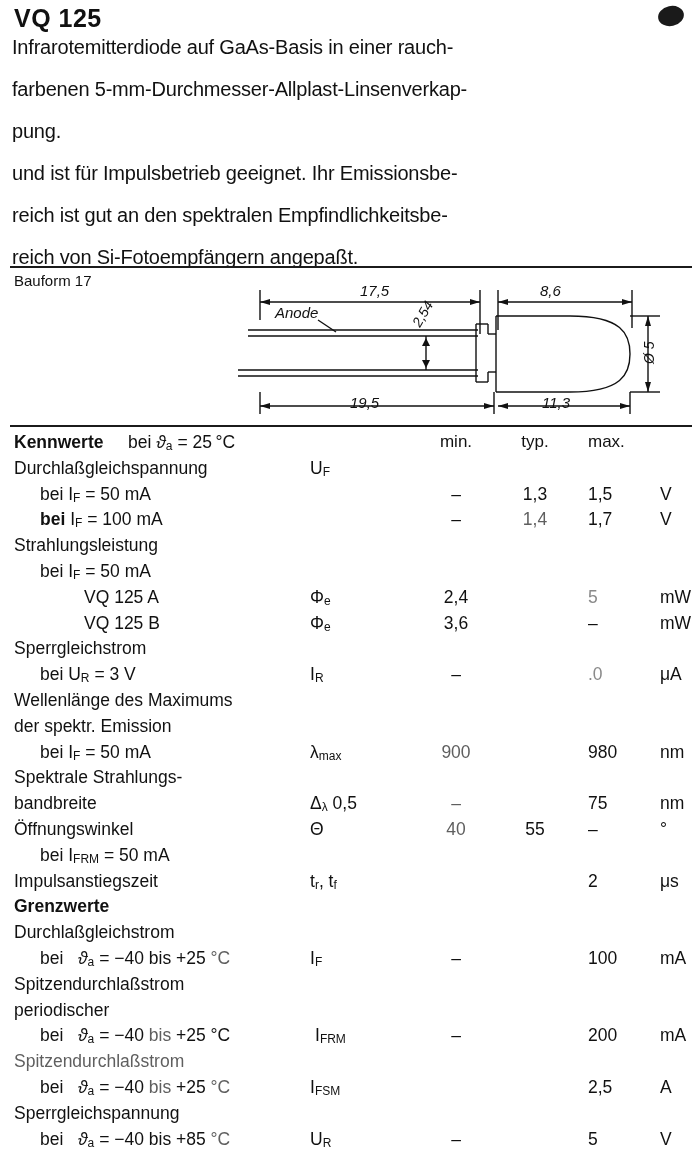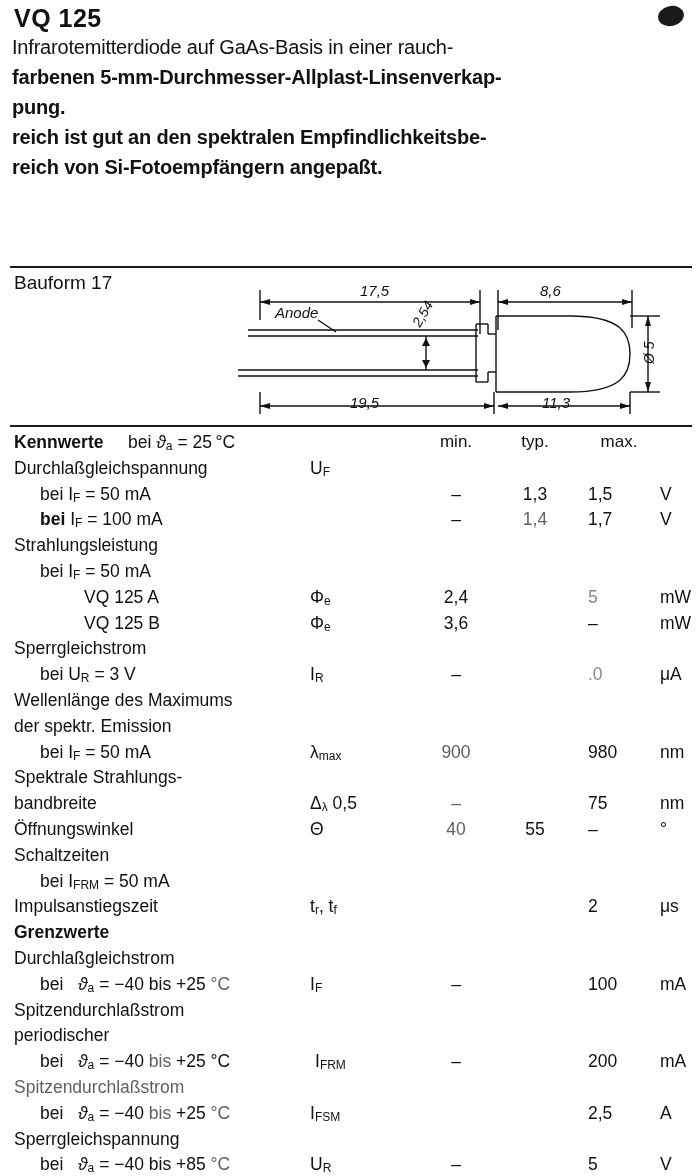--- a/index.html
+++ b/index.html
@@ -23,31 +23,31 @@
     background:#1a1a1a;
     transform:rotate(-12deg);
   }
 
   .intro{
     position:absolute;left:12px;top:36px;width:672px;
     font-size:20px;line-height:1.15;
     letter-spacing:-0.2px;
   }
   .intro p{margin:0 0 0 0;}
-  .intro p + p{margin-top:7px;font-weight:bold;}
+  .intro p + p{margin-top:19px;}
 
   .rule{
     position:absolute;left:10px;width:682px;height:2px;background:#1b1b1b;
   }
   .rule.top{top:266px;}
   .rule.bottom{top:425px;}
 
   .bauform{
     position:absolute;left:14px;top:272px;
-    font-size:19px;
+    font-size:15px;
   }
 
   
   .draw{position:absolute;left:230px;top:272px;width:450px;height:150px;}
   .draw svg{display:block;}
 
   
   .table{
     position:absolute;left:10px;top:432px;width:684px;
     font-size:17.5px;
@@ -76,20 +76,21 @@
 
 <div class="page">
 
   <div class="title">VQ 125</div>
   <div class="blob"></div>
 
   <div class="intro">
     <p>Infrarotemitterdiode auf GaAs-Basis in einer rauch-</p>
     <p>farbenen 5-mm-Durchmesser-Allplast-Linsenverkap-</p>
     <p>pung.</p>
+    <p>und ist für Impulsbetrieb geeignet. Ihr Emissionsbe-</p>
     <p>reich ist gut an den spektralen Empfindlichkeitsbe-</p>
     <p>reich von Si-Fotoempfängern angepaßt.</p>
   </div>
 
   <div class="rule top"></div>
   <div class="bauform">Bauform 17</div>
 
   <div class="draw">
     <svg width="450" height="150" viewBox="0 0 450 150">
       <g stroke="#111" stroke-width="1.4" fill="none">
@@ -160,21 +161,21 @@
 
   <div class="rule bottom"></div>
 
   <div class="table">
 
     <div class="row">
       <span class="c-label b">Kennwerte</span>
       <span class="c-label" style="left:118px">bei <span style="font-style:italic">ϑ</span><span class="sub">a</span> = 25 °C</span>
       <span class="c-min head-min">min.</span>
       <span class="c-typ head-typ">typ.</span>
-      <span class="c-max head-max" style="text-align:center">max.</span>
+      <span class="c-max head-max" style="text-align:left">max.</span>
     </div>
 
     <div class="row">
       <span class="c-label">Durchlaßgleichspannung</span>
       <span class="c-sym">U<span class="sub">F</span></span>
     </div>
 
     <div class="row">
       <span class="c-label ind1">bei I<span class="sub">F</span> = 50 mA</span>
       <span class="c-min">–</span>
@@ -256,23 +257,20 @@
 
     <div class="row">
       <span class="c-label">Öffnungswinkel</span>
       <span class="c-sym">Θ</span>
       <span class="c-min faded">40</span>
       <span class="c-typ">55</span>
       <span class="c-max">–</span>
       <span class="c-unit">°</span>
     </div>
 
-    <div class="row">
-      <span class="c-label">Schaltzeiten</span>
-    </div>
 
     <div class="row">
       <span class="c-label ind1">bei I<span class="sub">FRM</span> = 50 mA</span>
     </div>
 
     <div class="row">
       <span class="c-label">Impulsanstiegszeit</span>
       <span class="c-sym">t<span class="sub">r</span>, t<span class="sub">f</span></span>
       <span class="c-max">2</span>
       <span class="c-unit">μs</span>

